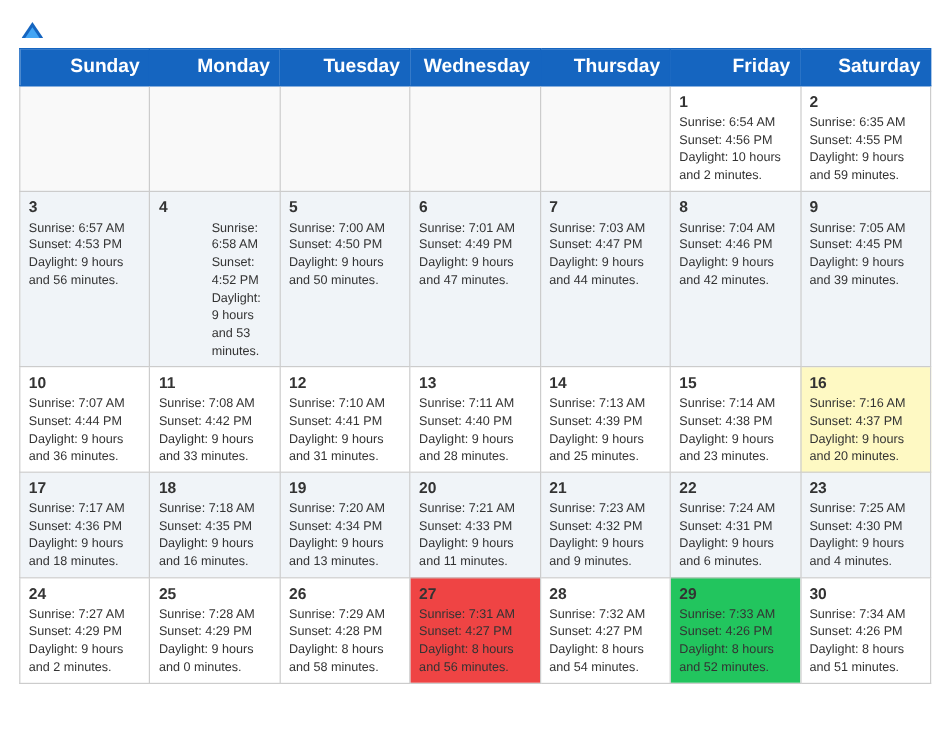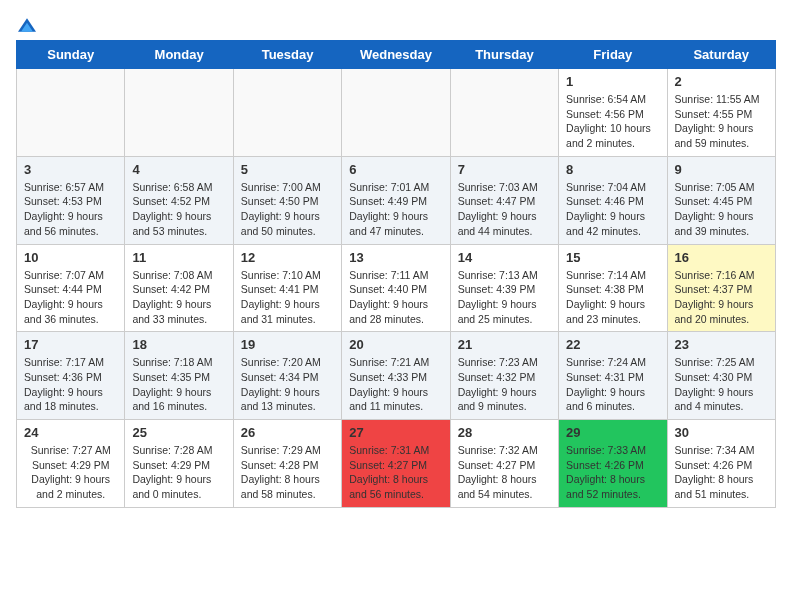--- a/index.html
+++ b/index.html
@@ -47,23 +47,23 @@
       font-weight: normal;
       color: #555;
     }
     .calendar {
       width: 100%;
       border-collapse: collapse;
     }
     .calendar th {
       background-color: #1565c0;
       color: #fff;
-      text-align: center;
+      text-align: right;
       padding: 6px 8px;
-      font-size: 13px;
+      font-size: 16px;
       font-weight: bold;
       border: 1px solid #1565c0;
     }
     .calendar td {
       width: 14.28%;
       vertical-align: top;
       padding: 5px 7px;
       border: 1px solid #ccc;
       background: #fff;
       min-height: 80px;
@@ -129,35 +129,35 @@
         <td class="empty" style="background: rgb(249, 249, 249);"></td>
         <td class="empty" style="background: rgb(249, 249, 249);"></td>
         <td style="background: rgb(255, 255, 255);">
           <span class="day-num">1</span>
           <div class="day-info" style="white-space: pre-line;">Sunrise: 6:54 AM
 Sunset: 4:56 PM
 Daylight: 10 hours and 2 minutes.</div>
         </td>
         <td style="background: rgb(255, 255, 255);">
           <span class="day-num">2</span>
-          <div class="day-info" style="white-space: pre-line;">Sunrise: 11:55 AM
+          <div class="day-info" style="white-space: pre-line;">Sunrise: 6:35 AM
 Sunset: 4:55 PM
 Daylight: 9 hours and 59 minutes.</div>
         </td>
       </tr>
       <tr>
         <td style="background: rgb(240, 244, 248);">
           <span class="day-num">3</span>
           <div class="day-info" style="white-space: pre-line;">Sunrise: 6:57 AM
 Sunset: 4:53 PM
 Daylight: 9 hours and 56 minutes.</div>
         </td>
         <td style="background: rgb(240, 244, 248);">
           <span class="day-num">4</span>
-          <div class="day-info" style="white-space: pre-line;">Sunrise: 6:58 AM
+          <div class="day-info" style="white-space: pre-line; margin-left: 44px;">Sunrise: 6:58 AM
 Sunset: 4:52 PM
 Daylight: 9 hours and 53 minutes.</div>
         </td>
         <td style="background: rgb(240, 244, 248);">
           <span class="day-num">5</span>
           <div class="day-info" style="white-space: pre-line;">Sunrise: 7:00 AM
 Sunset: 4:50 PM
 Daylight: 9 hours and 50 minutes.</div>
         </td>
         <td style="background: rgb(240, 244, 248);">
@@ -269,21 +269,21 @@
         <td style="background: rgb(240, 244, 248);">
           <span class="day-num">23</span>
           <div class="day-info" style="white-space: pre-line;">Sunrise: 7:25 AM
 Sunset: 4:30 PM
 Daylight: 9 hours and 4 minutes.</div>
         </td>
       </tr>
       <tr>
         <td style="background: rgb(255, 255, 255);">
           <span class="day-num">24</span>
-          <div class="day-info" style="white-space: pre-line; text-align: center;">Sunrise: 7:27 AM
+          <div class="day-info" style="white-space: pre-line;">Sunrise: 7:27 AM
 Sunset: 4:29 PM
 Daylight: 9 hours and 2 minutes.</div>
         </td>
         <td style="background: rgb(255, 255, 255);">
           <span class="day-num">25</span>
           <div class="day-info" style="white-space: pre-line;">Sunrise: 7:28 AM
 Sunset: 4:29 PM
 Daylight: 9 hours and 0 minutes.</div>
         </td>
         <td style="background: rgb(255, 255, 255);">

